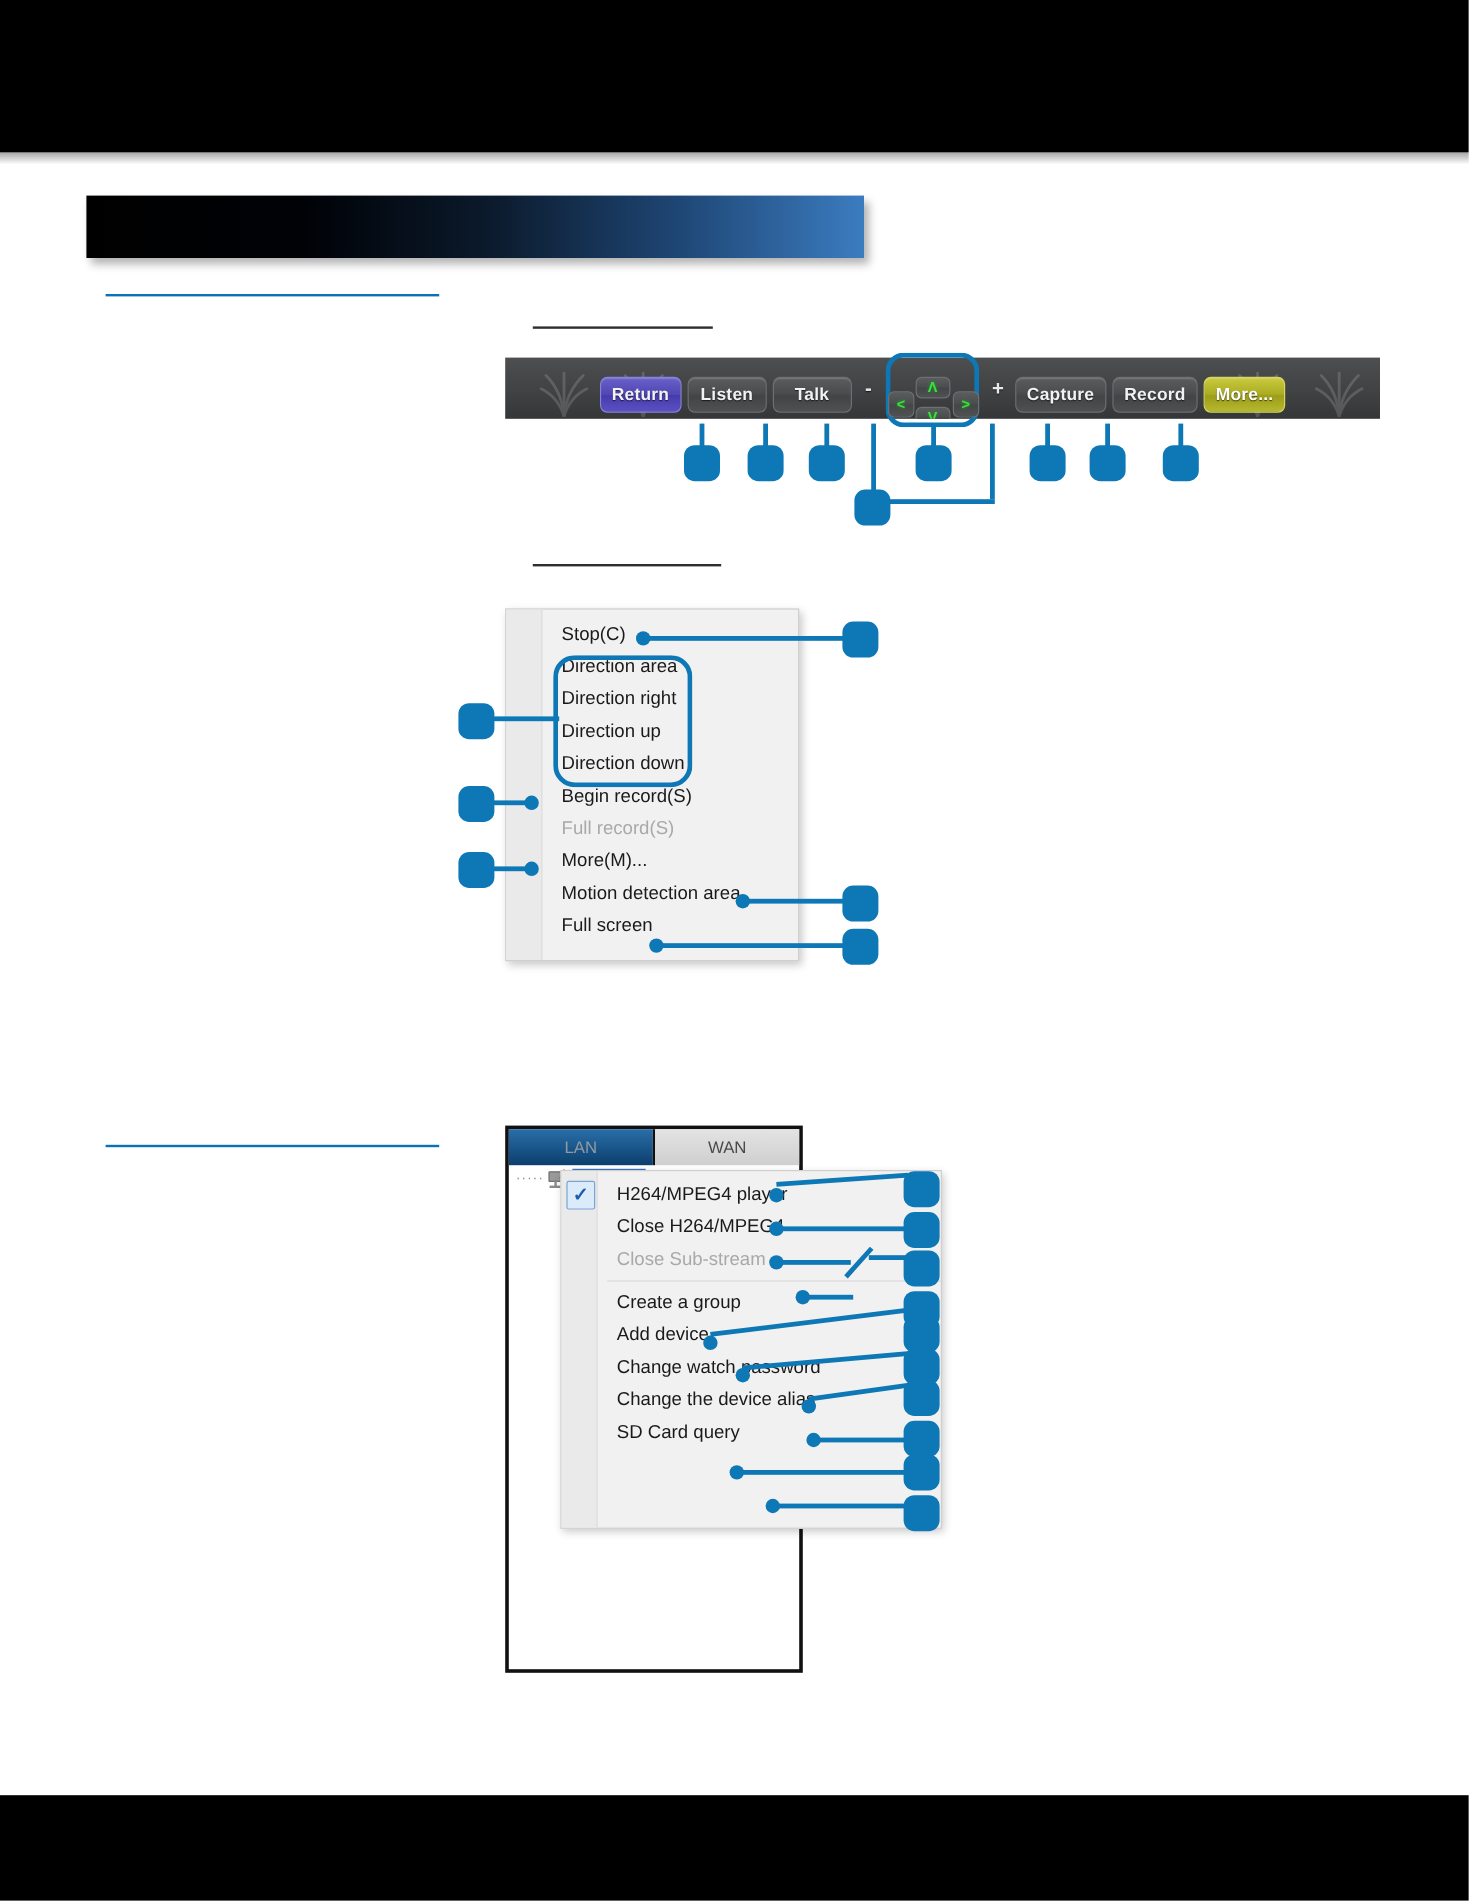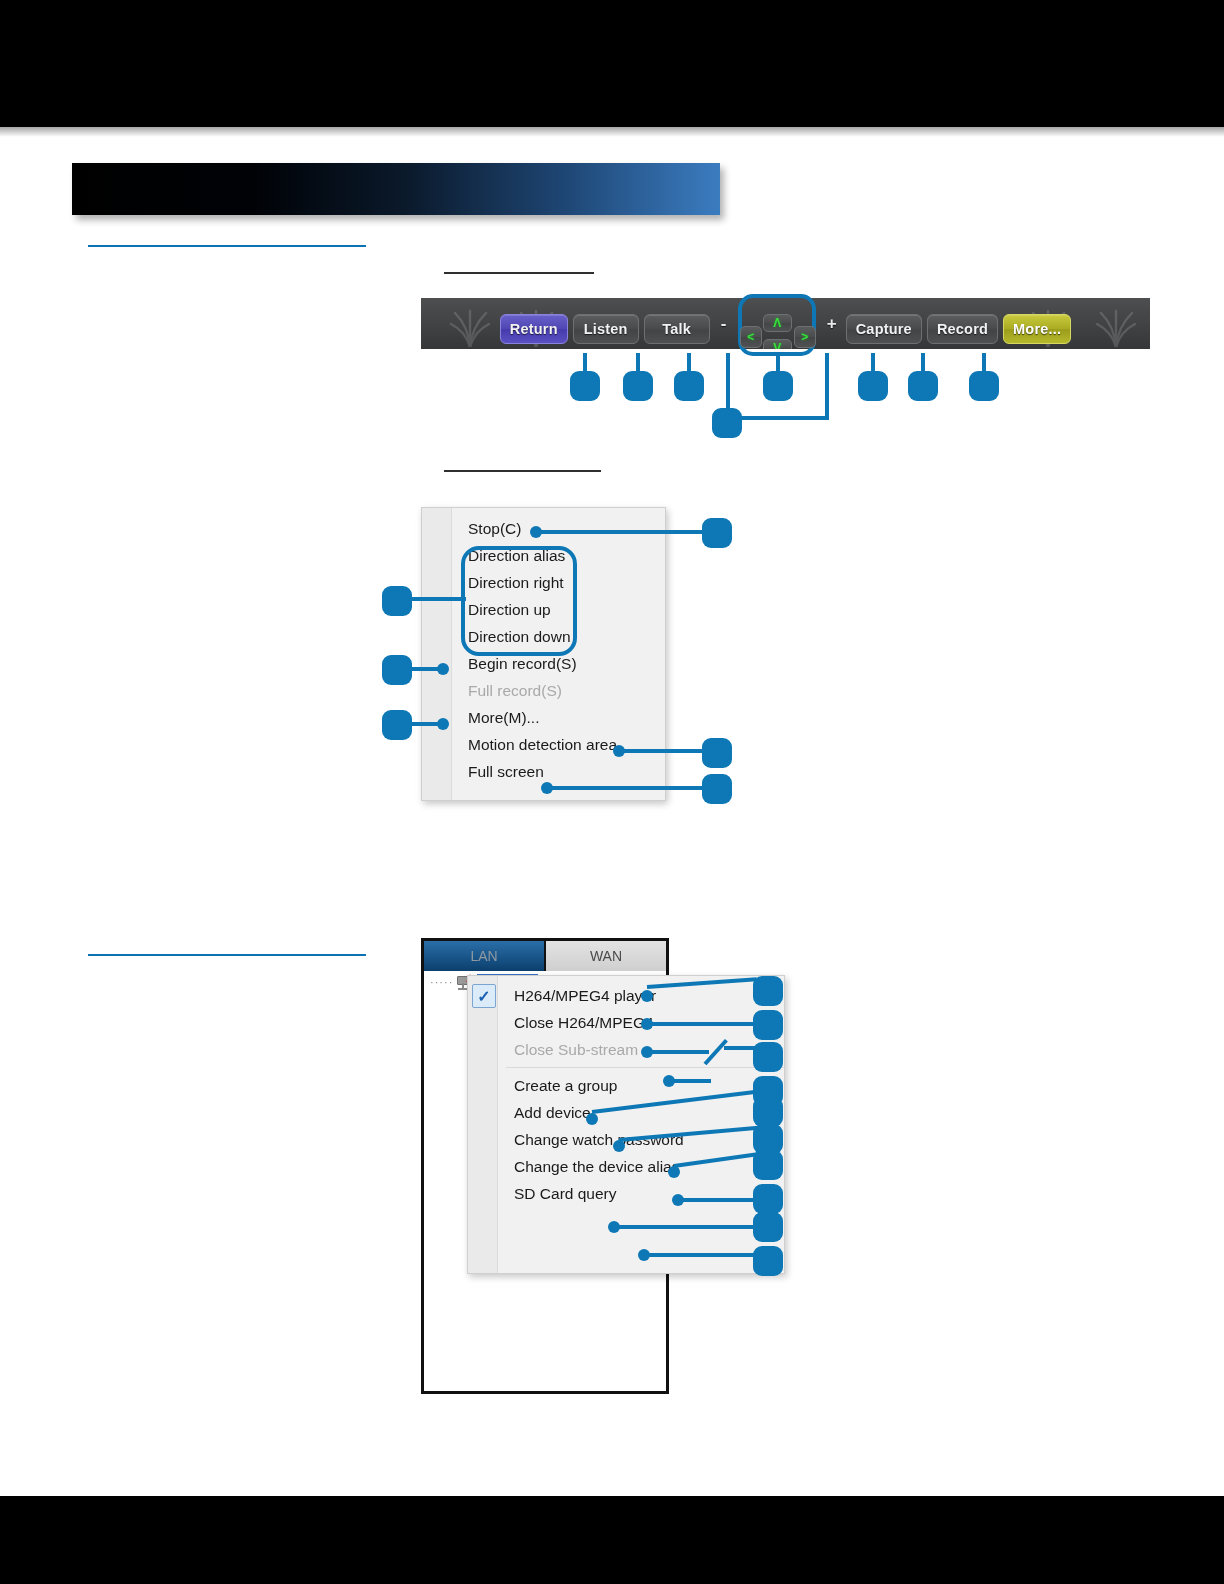--- a/index.html
+++ b/index.html
@@ -261,21 +261,21 @@
 <div class="ln ln-v" style="left:921px;top:353px;height:22px;"></div>
 <div class="dot" style="left:908px;top:371px;"></div>
 
 <div class="ln ln-v" style="left:982px;top:353px;height:22px;"></div>
 <div class="dot" style="left:969px;top:371px;"></div>
 
 <div class="ctxmenu" style="left:421px;top:507px;width:243px;height:292px;">
   <div class="gutter"></div>
   <div style="padding-top:7px;">
     <div class="mi">Stop(C)</div>
-    <div class="mi">Direction alias</div>
+    <div class="mi">Direction area</div>
     <div class="mi">Direction right</div>
     <div class="mi">Direction up</div>
     <div class="mi">Direction down</div>
     <div class="mi">Begin record(S)</div>
     <div class="mi dis">Full record(S)</div>
     <div class="mi">More(M)...</div>
     <div class="mi">Motion detection area</div>
     <div class="mi">Full screen</div>
   </div>
 </div>

